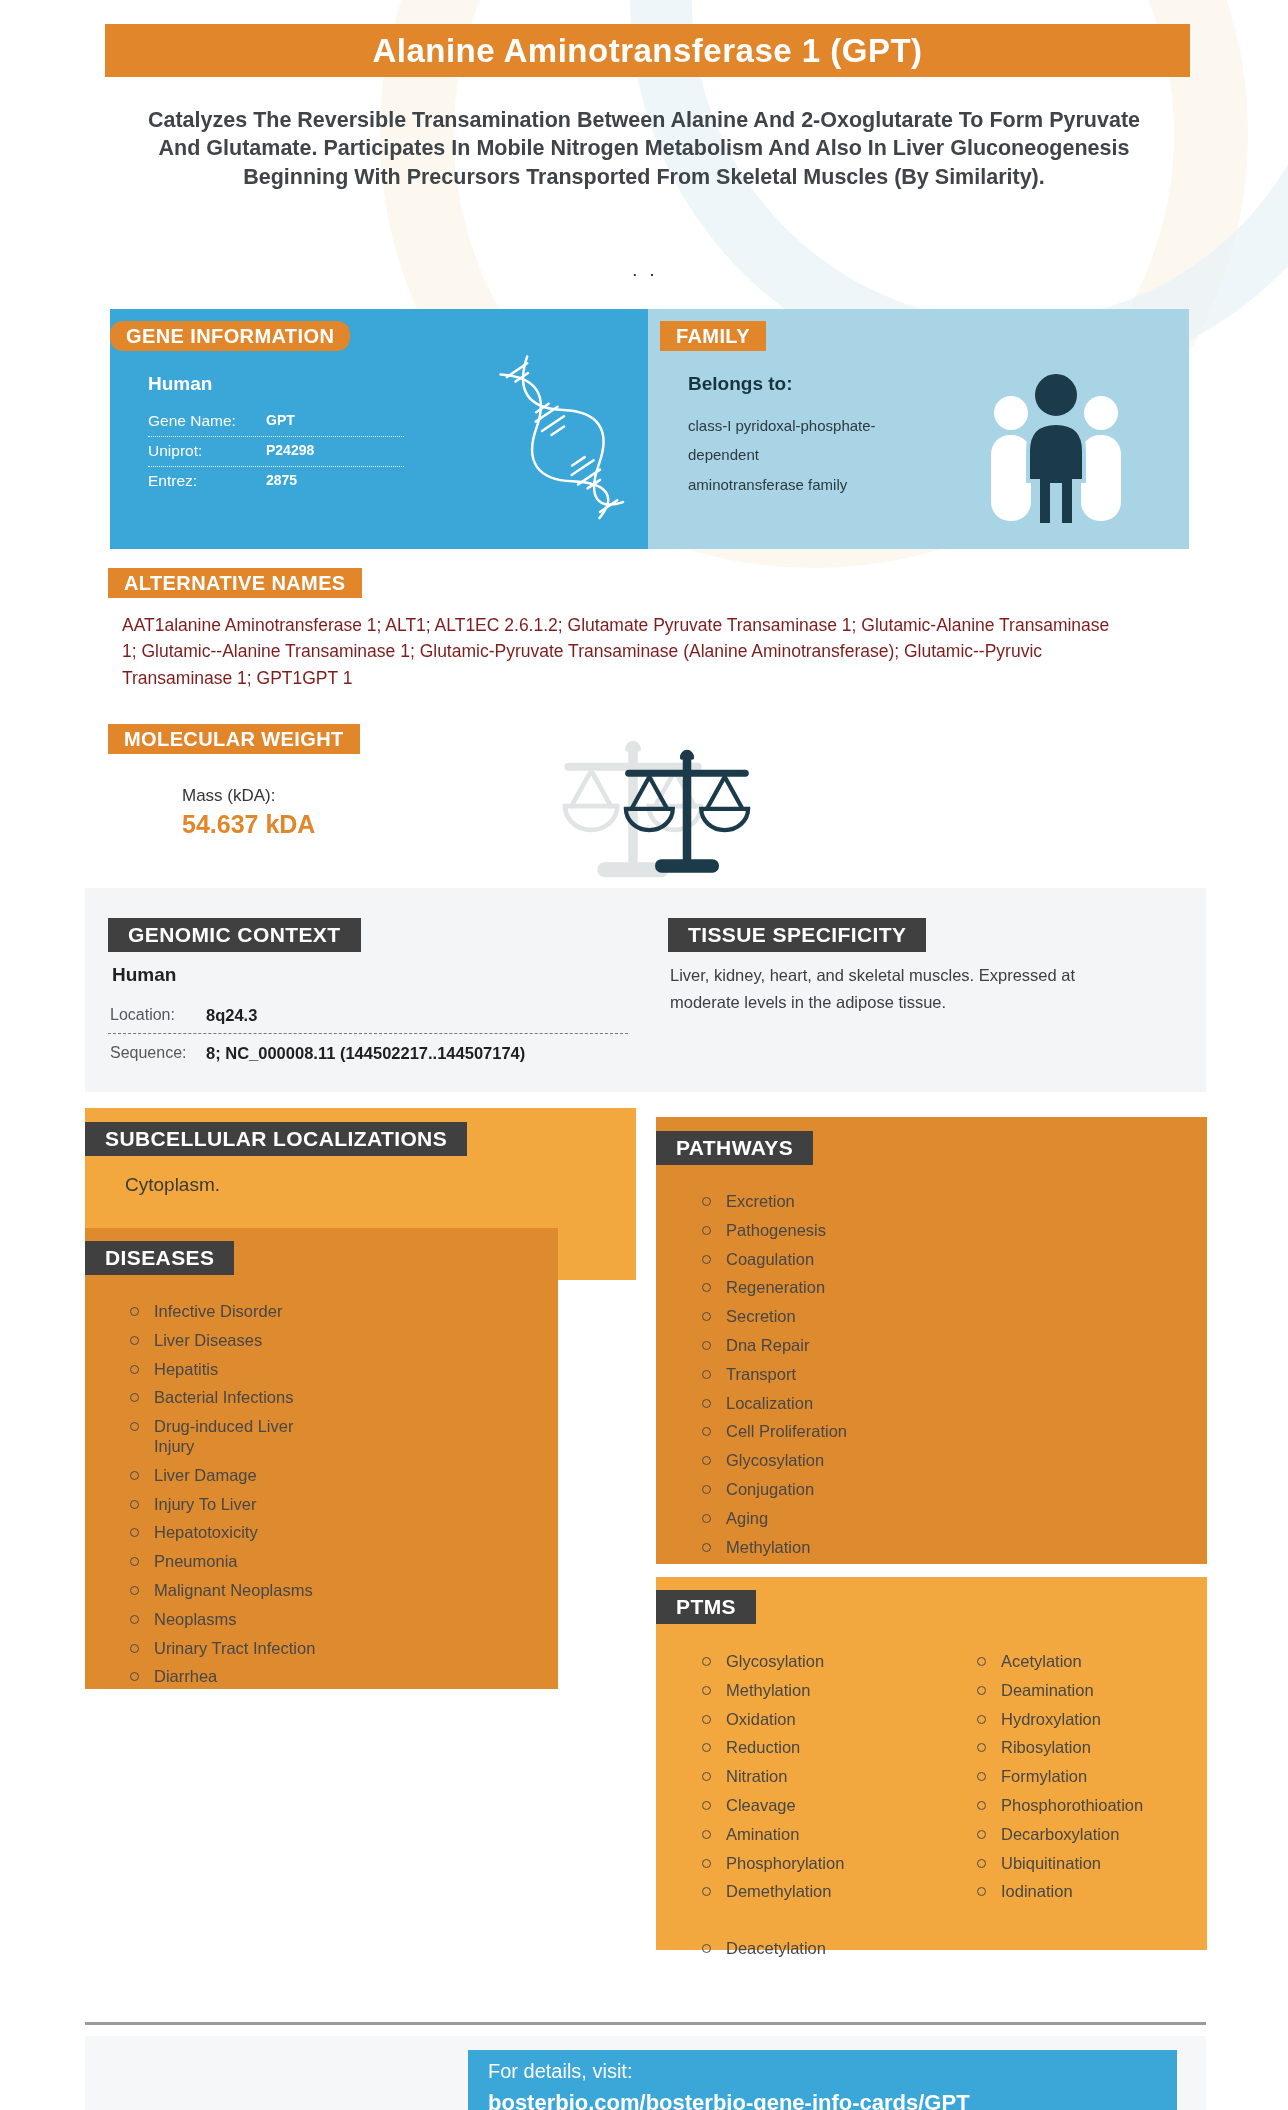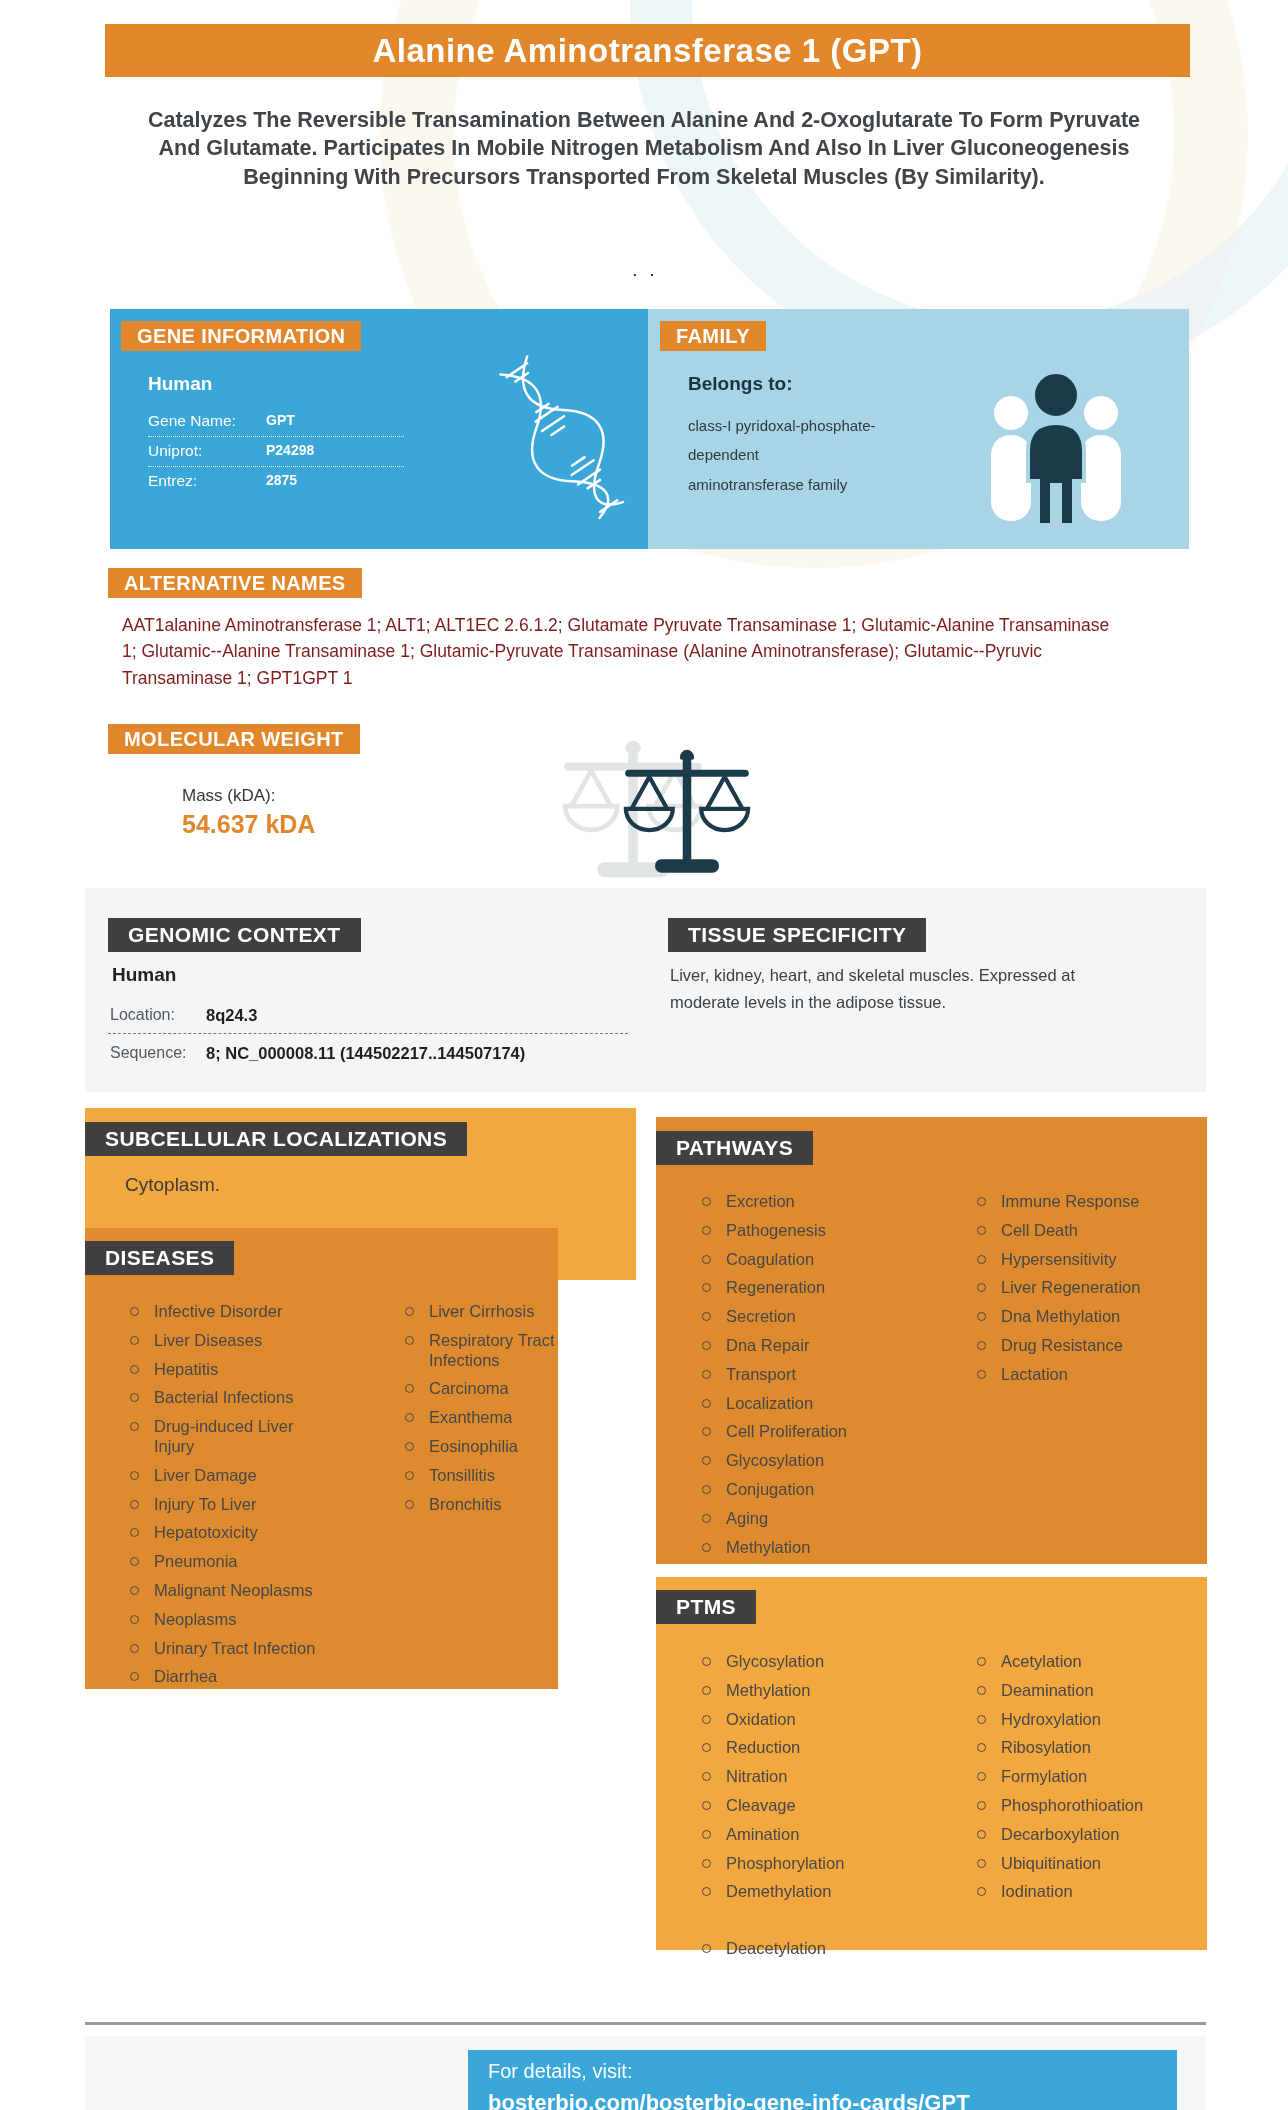--- a/index.html
+++ b/index.html
@@ -20,21 +20,21 @@
     color:#3F4449;font-size:21.5px;font-weight:bold;line-height:1.32;}
   .dots{left:633px;top:264px;color:#222;font-size:13px;font-weight:bold;letter-spacing:5px;}
   
   .olabel{display:inline-block;background:#E2862C;color:#fff;font-weight:bold;
     font-size:20px;height:30px;line-height:30px;padding:0 16px;letter-spacing:.4px;}
   
   .dband{display:inline-block;background:#404040;color:#fff;font-weight:bold;
     font-size:21px;height:34px;line-height:34px;padding:0 20px;letter-spacing:.4px;}
   
   .gene-box{left:110px;top:309px;width:538px;height:240px;background:#3BA7D9;}
-  .gene-box .olabel{position:absolute;left:11px;top:12px;}
+  .gene-box .olabel{position:absolute;left:0;top:12px;border-radius:13px;}
   .gene-human{position:absolute;left:38px;top:64px;color:#fff;font-size:19px;font-weight:bold;}
   .ginfo-rows{position:absolute;left:38px;top:98px;width:256px;}
   .grow{display:flex;padding:5px 0 6px 0;}
   .grow.sep{border-bottom:1px dotted rgba(255,255,255,.85);}
   .glabel{width:118px;color:#fff;font-size:15.5px;}
   .gval{color:#fff;font-size:14px;font-weight:bold;}
   .dna-wrap{position:absolute;right:22px;top:38px;width:128px;height:180px;transform:rotate(-34deg);}
   
   .family-box{left:648px;top:309px;width:541px;height:240px;background:#A8D4E5;}
   .family-box .olabel{position:absolute;left:12px;top:12px;text-align:right;}
@@ -220,57 +220,39 @@
         <li>Secretion</li>
         <li>Dna Repair</li>
         <li>Transport</li>
         <li>Localization</li>
         <li>Cell Proliferation</li>
         <li>Glycosylation</li>
         <li>Conjugation</li>
         <li>Aging</li>
         <li>Methylation</li>
       </ul>
-    <ul class="blist" id="pathways-right">
-        <li>Immune Response</li>
-        <li>Cell Death</li>
-        <li>Hypersensitivity</li>
-        <li>Liver Regeneration</li>
-        <li>Dna Methylation</li>
-        <li>Drug Resistance</li>
-        <li>Lactation</li>
-      </ul>
   </div>
 
   <div class="abs z diseases-box">
     <span class="dband">DISEASES</span>
     <ul class="blist" id="diseases-left">
         <li>Infective Disorder</li>
         <li>Liver Diseases</li>
         <li>Hepatitis</li>
         <li>Bacterial Infections</li>
         <li>Drug-induced Liver Injury</li>
         <li>Liver Damage</li>
         <li>Injury To Liver</li>
         <li>Hepatotoxicity</li>
         <li>Pneumonia</li>
         <li>Malignant Neoplasms</li>
         <li>Neoplasms</li>
         <li>Urinary Tract Infection</li>
         <li>Diarrhea</li>
       </ul>
-    <ul class="blist" id="diseases-right">
-        <li>Liver Cirrhosis</li>
-        <li>Respiratory Tract Infections</li>
-        <li>Carcinoma</li>
-        <li>Exanthema</li>
-        <li>Eosinophilia</li>
-        <li>Tonsillitis</li>
-        <li>Bronchitis</li>
-      </ul>
   </div>
 
   <div class="abs z ptms-box">
     <span class="dband">PTMS</span>
     <ul class="blist" id="ptms-left">
         <li>Glycosylation</li>
         <li>Methylation</li>
         <li>Oxidation</li>
         <li>Reduction</li>
         <li>Nitration</li>

